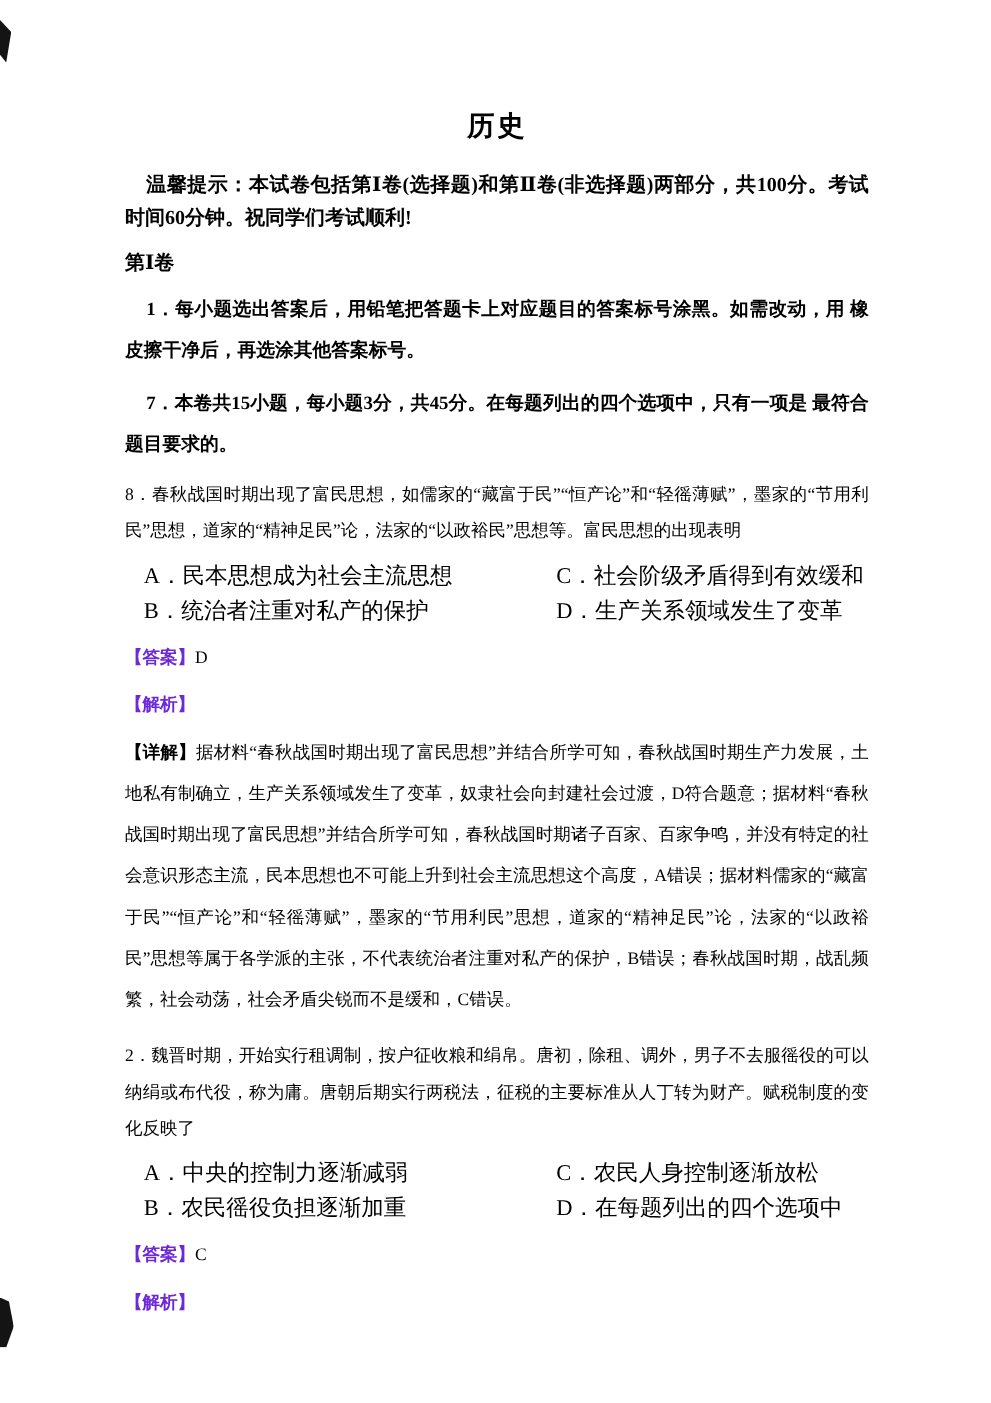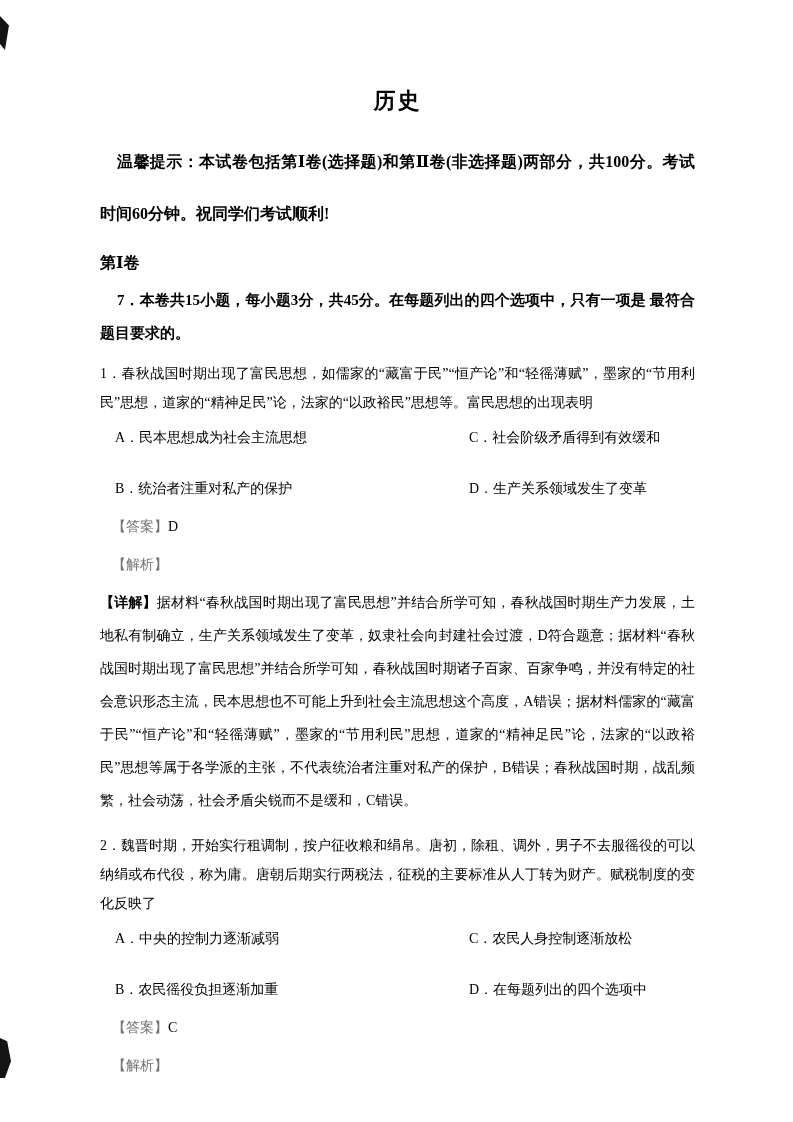--- a/index.html
+++ b/index.html
@@ -9,21 +9,21 @@
     font-family:"Liberation Serif","DejaVu Serif",serif;
     color:#000;
     position:relative;
     overflow:hidden;
   }
   .content { padding:86px 98px 0 100px; }
 
   .title { text-align:center; font-size:22px; font-weight:bold; margin:0 0 20px 0; letter-spacing:2px; }
 
   .notice {
-    font-weight:bold; font-size:16px; line-height:52px;
+    font-weight:bold; font-size:16px; line-height:26px;
     text-indent:17px; margin:0 0 2px 0;
     text-align:justify; text-justify:inter-ideograph;
   }
 
   .section-title { text-align:left; font-weight:bold; font-size:16px; line-height:30px; margin:8px 0 6px 0; }
 
   .attn-heading { font-weight:bold; font-size:15px; line-height:30px; margin:0; }
 
   .instr {
     font-weight:bold; font-size:15px; line-height:33px;
@@ -31,27 +31,27 @@
     text-align:justify; text-justify:inter-ideograph;
   }
 
   .stem {
     font-size:14px; line-height:29px; margin:2px 0 7px 0;
     text-align:justify; text-justify:inter-ideograph;
   }
 
   .options {
     display:grid; grid-template-columns:330px 1fr;
-    padding-left:15px; font-size:14px; line-height:27px;
-    row-gap:1px; margin:0 0 6px 0;gap:24px;
+    padding-left:15px; font-size:18px; line-height:27px;
+    row-gap:1px; margin:0 0 6px 0;
   }
 
   .ans-line { font-size:14px; line-height:30px; margin:10px 0 6px 0; }
   .label-line { font-size:14px; line-height:30px; margin:8px 0 6px 0; }
-  .blue { color:#737373; font-weight:normal;margin-left:12px; }
+  .blue { color:#6d28d9; font-weight:bold; }
   .blk-label { font-weight:bold; }
 
   .detail {
     font-size:14px; line-height:33px; margin:4px 0 14px 0;
     text-align:justify; text-justify:inter-ideograph;
   }
 
   .artifact { position:absolute; background:#141414; }
   .artifact-top { left:0; top:16px; width:9px; height:34px; clip-path:polygon(0 0,100% 28%,55% 100%,0 82%); }
   .artifact-bottom { left:0; top:1038px; width:11px; height:40px; clip-path:polygon(0 0,65% 8%,100% 58%,45% 100%,0 100%); }
@@ -64,24 +64,25 @@
 
 <div class="content">
 
   <h1 class="title">历史</h1>
 
   <p class="notice">温馨提示：本试卷包括第Ⅰ卷(选择题)和第Ⅱ卷(非选择题)两部分，共100分。考试时间60分钟。祝同学们考试顺利!</p>
 
   <h2 class="section-title">第Ⅰ卷</h2>
 
 
+  <p class="instr">1．每小题选出答案后，用铅笔把答题卡上对应题目的答案标号涂黑。如需改动，用 橡皮擦干净后，再选涂其他答案标号。</p>
   <p class="instr">7．本卷共15小题，每小题3分，共45分。在每题列出的四个选项中，只有一项是 最符合题目要求的。</p>
 
   <section>
-    <p class="stem">1．春秋战国时期出现了富民思想，如儒家的“藏富于民”“恒产论”和“轻徭薄赋”，墨家的“节用利民”思想，道家的“精神足民”论，法家的“以政裕民”思想等。富民思想的出现表明</p>
+    <p class="stem">8．春秋战国时期出现了富民思想，如儒家的“藏富于民”“恒产论”和“轻徭薄赋”，墨家的“节用利民”思想，道家的“精神足民”论，法家的“以政裕民”思想等。富民思想的出现表明</p>
     <div class="options">
       <span>A．民本思想成为社会主流思想</span>
       <span>C．社会阶级矛盾得到有效缓和</span>
       <span>B．统治者注重对私产的保护</span>
       <span>D．生产关系领域发生了变革</span>
     </div>
     <p class="ans-line"><span class="blue">【答案】</span><span>D</span></p>
     <p class="label-line"><span class="blue">【解析】</span></p>
     <p class="detail"><span class="blk-label">【详解】</span><span>据材料“春秋战国时期出现了富民思想”并结合所学可知，春秋战国时期生产力发展，土地私有制确立，生产关系领域发生了变革，奴隶社会向封建社会过渡，D符合题意；据材料“春秋战国时期出现了富民思想”并结合所学可知，春秋战国时期诸子百家、百家争鸣，并没有特定的社会意识形态主流，民本思想也不可能上升到社会主流思想这个高度，A错误；据材料儒家的“藏富于民”“恒产论”和“轻徭薄赋”，墨家的“节用利民”思想，道家的“精神足民”论，法家的“以政裕民”思想等属于各学派的主张，不代表统治者注重对私产的保护，B错误；春秋战国时期，战乱频繁，社会动荡，社会矛盾尖锐而不是缓和，C错误。</span></p>
   </section>

